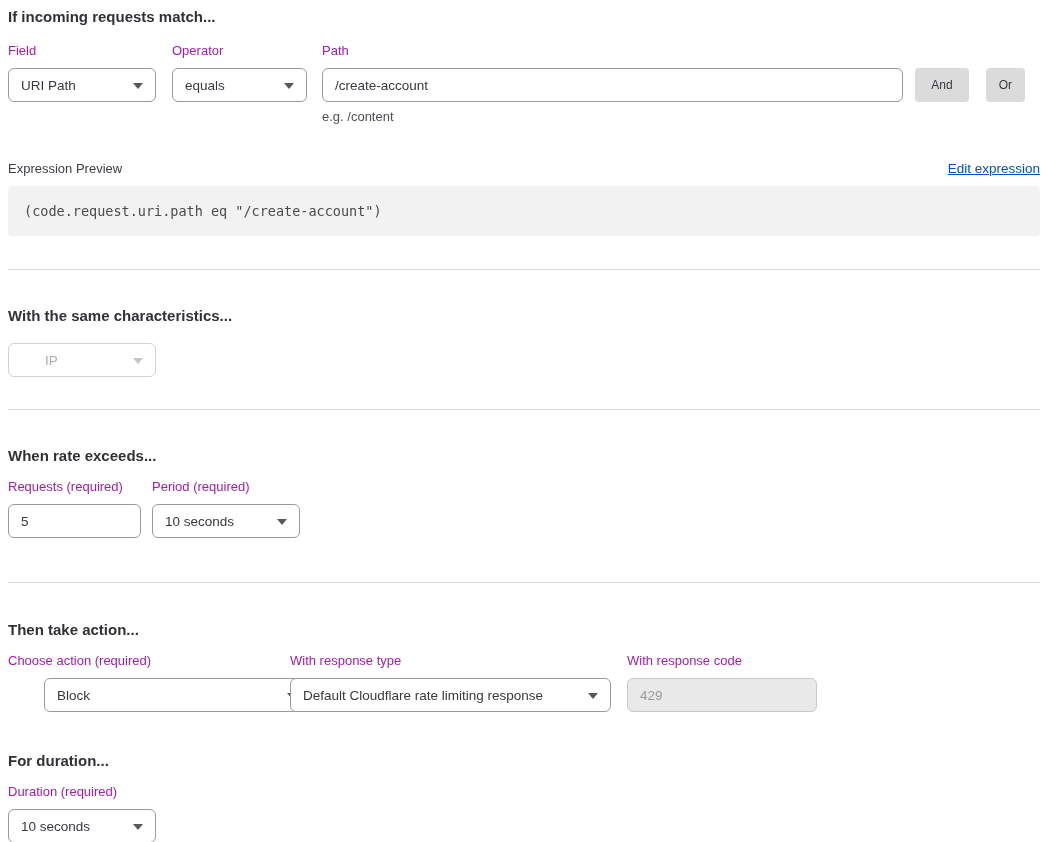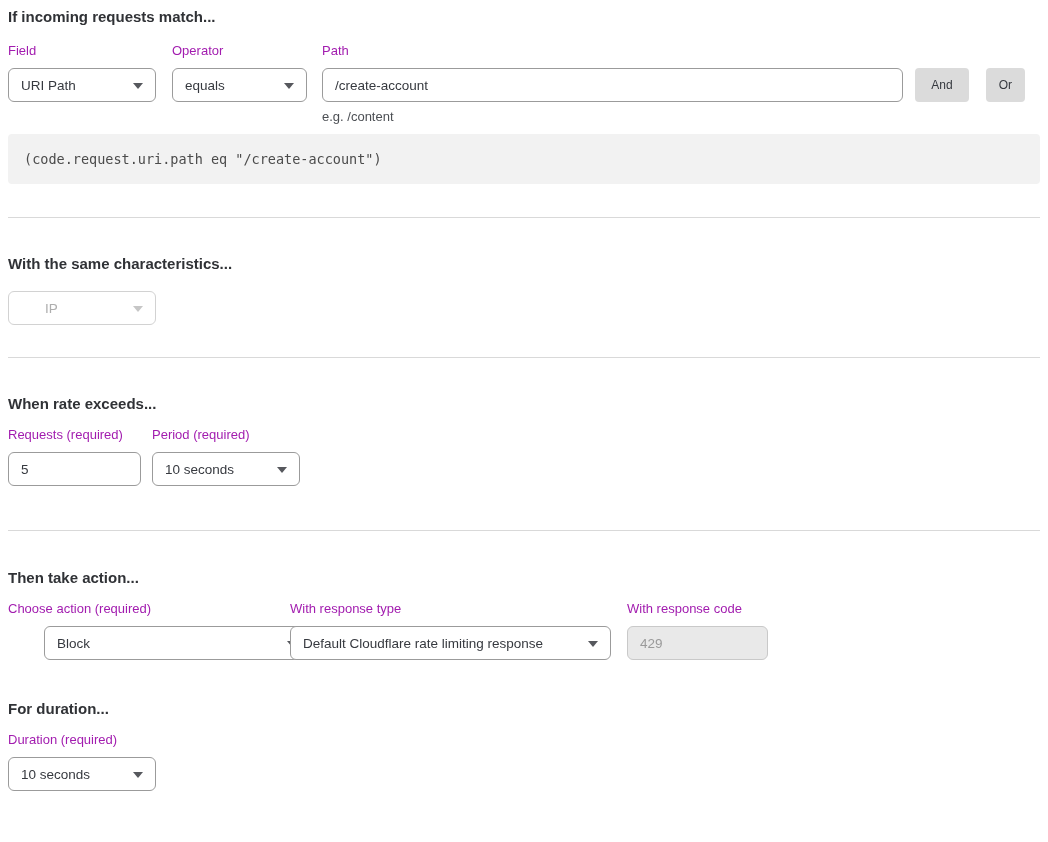--- a/index.html
+++ b/index.html
@@ -104,21 +104,21 @@
   .group-period .select { width: 148px; }
 
   
   .action-section { padding-top: 38px; }
   .action-heading { margin-bottom: 14px; }
   .group-choose-action { width: 266px; margin-right: 16px; }
   .group-choose-action .select { width: 266px; margin-left: 36px; }
   .group-response-type { width: 321px; margin-right: 16px; }
   .group-response-type .select { width: 321px; }
   .group-response-code { width: 161px; }
-  .group-response-code .text-input { width: 141px; }
+  .group-response-code .text-input { width: 190px; }
 
   
   .duration-section { padding-top: 40px; }
   .duration-heading { margin-bottom: 14px; }
   .group-duration .select { width: 148px; }
 </style>
 </head>
 <body>
 
 <div class="page">
@@ -148,20 +148,24 @@
         <input class="text-input" type="text" value="/create-account" style="">
         <div class="helper-text">e.g. /content</div>
       </div>
 
       <div class="andor-wrap">
         <button class="btn-gray btn-and">And</button>
         <button class="btn-gray btn-or">Or</button>
       </div>
     </div>
 
+    <div class="preview-header">
+      <span class="preview-label">Expression Preview</span>
+      <a href="#" class="link">Edit expression</a>
+    </div>
     <div class="expression-box">
       <span>(code.request.uri.path eq "/create-account")</span>
     </div>
   </div>
 
   <div class="divider divider-1"></div>
 
   <div class="characteristics-section">
     <h2 class="section-heading characteristics-heading">With the same characteristics...</h2>
     <div class="select disabled characteristic-select">

